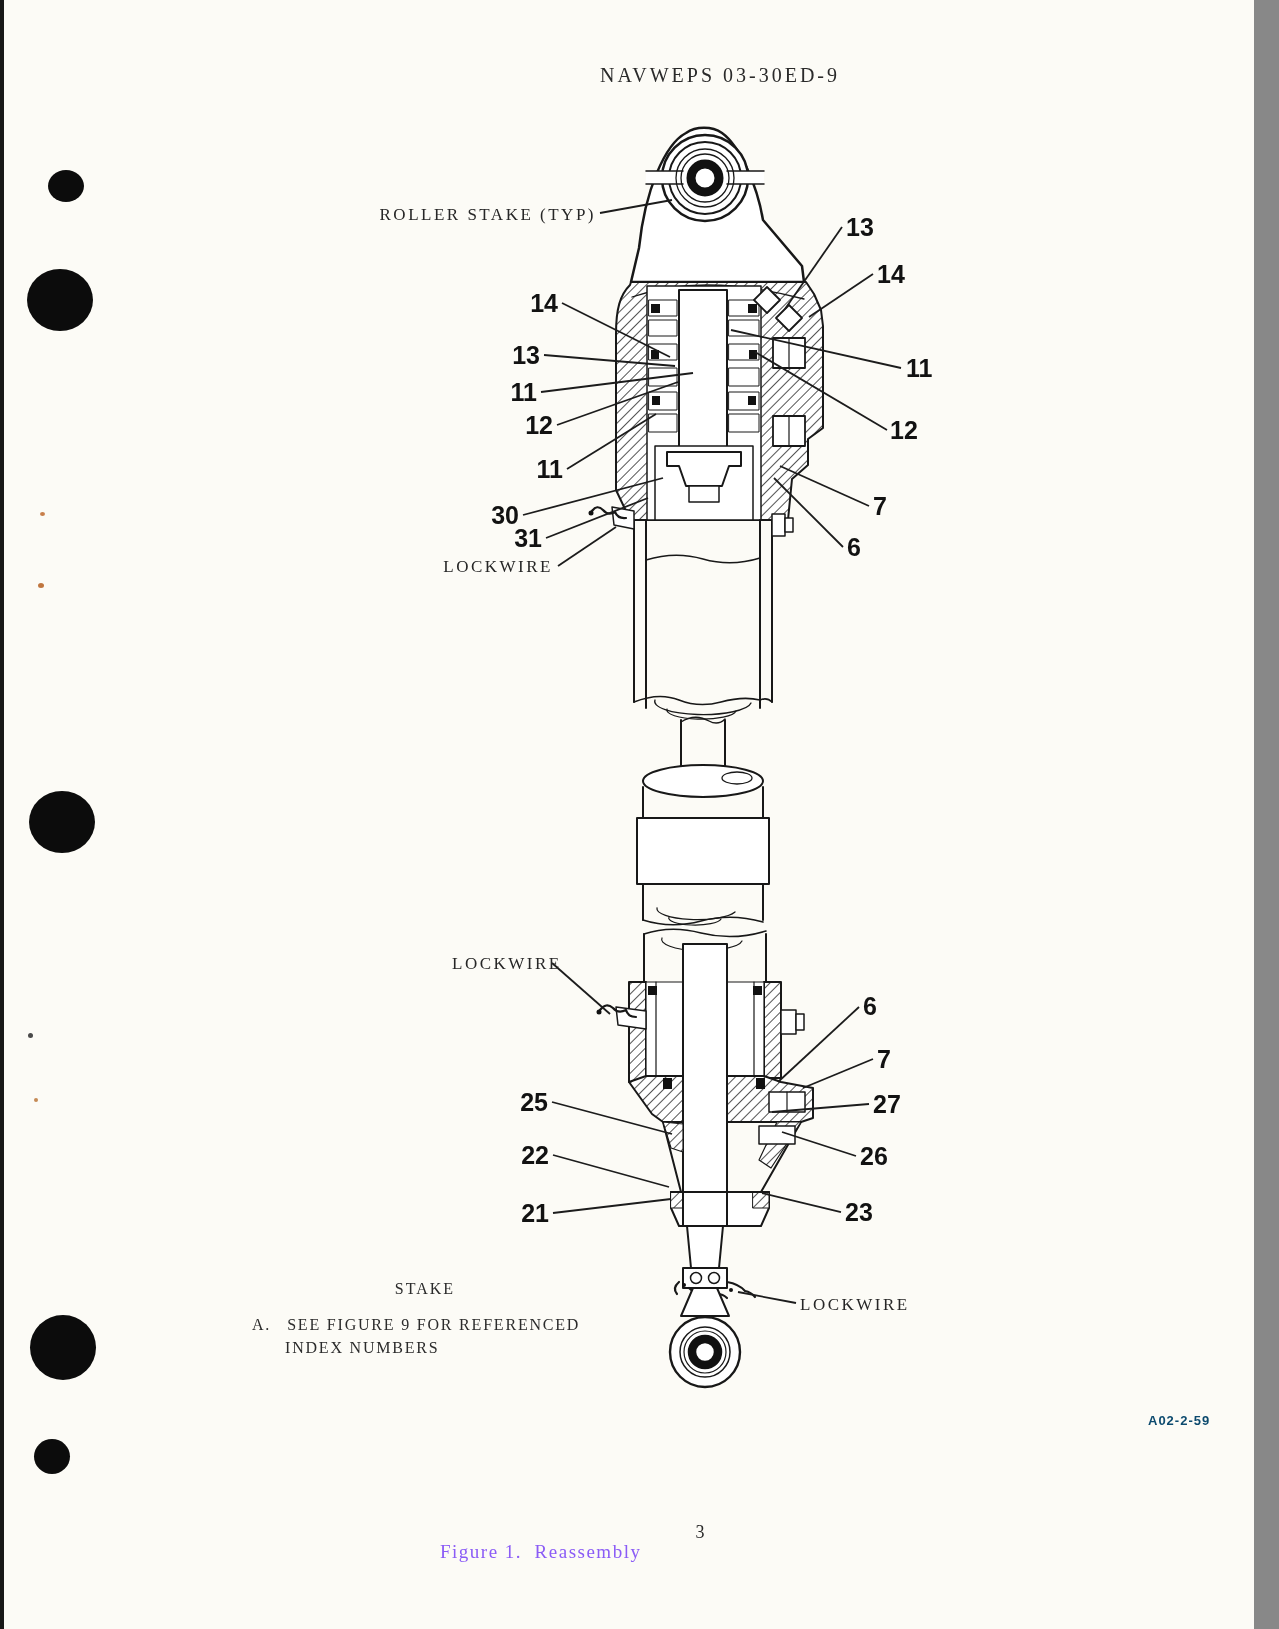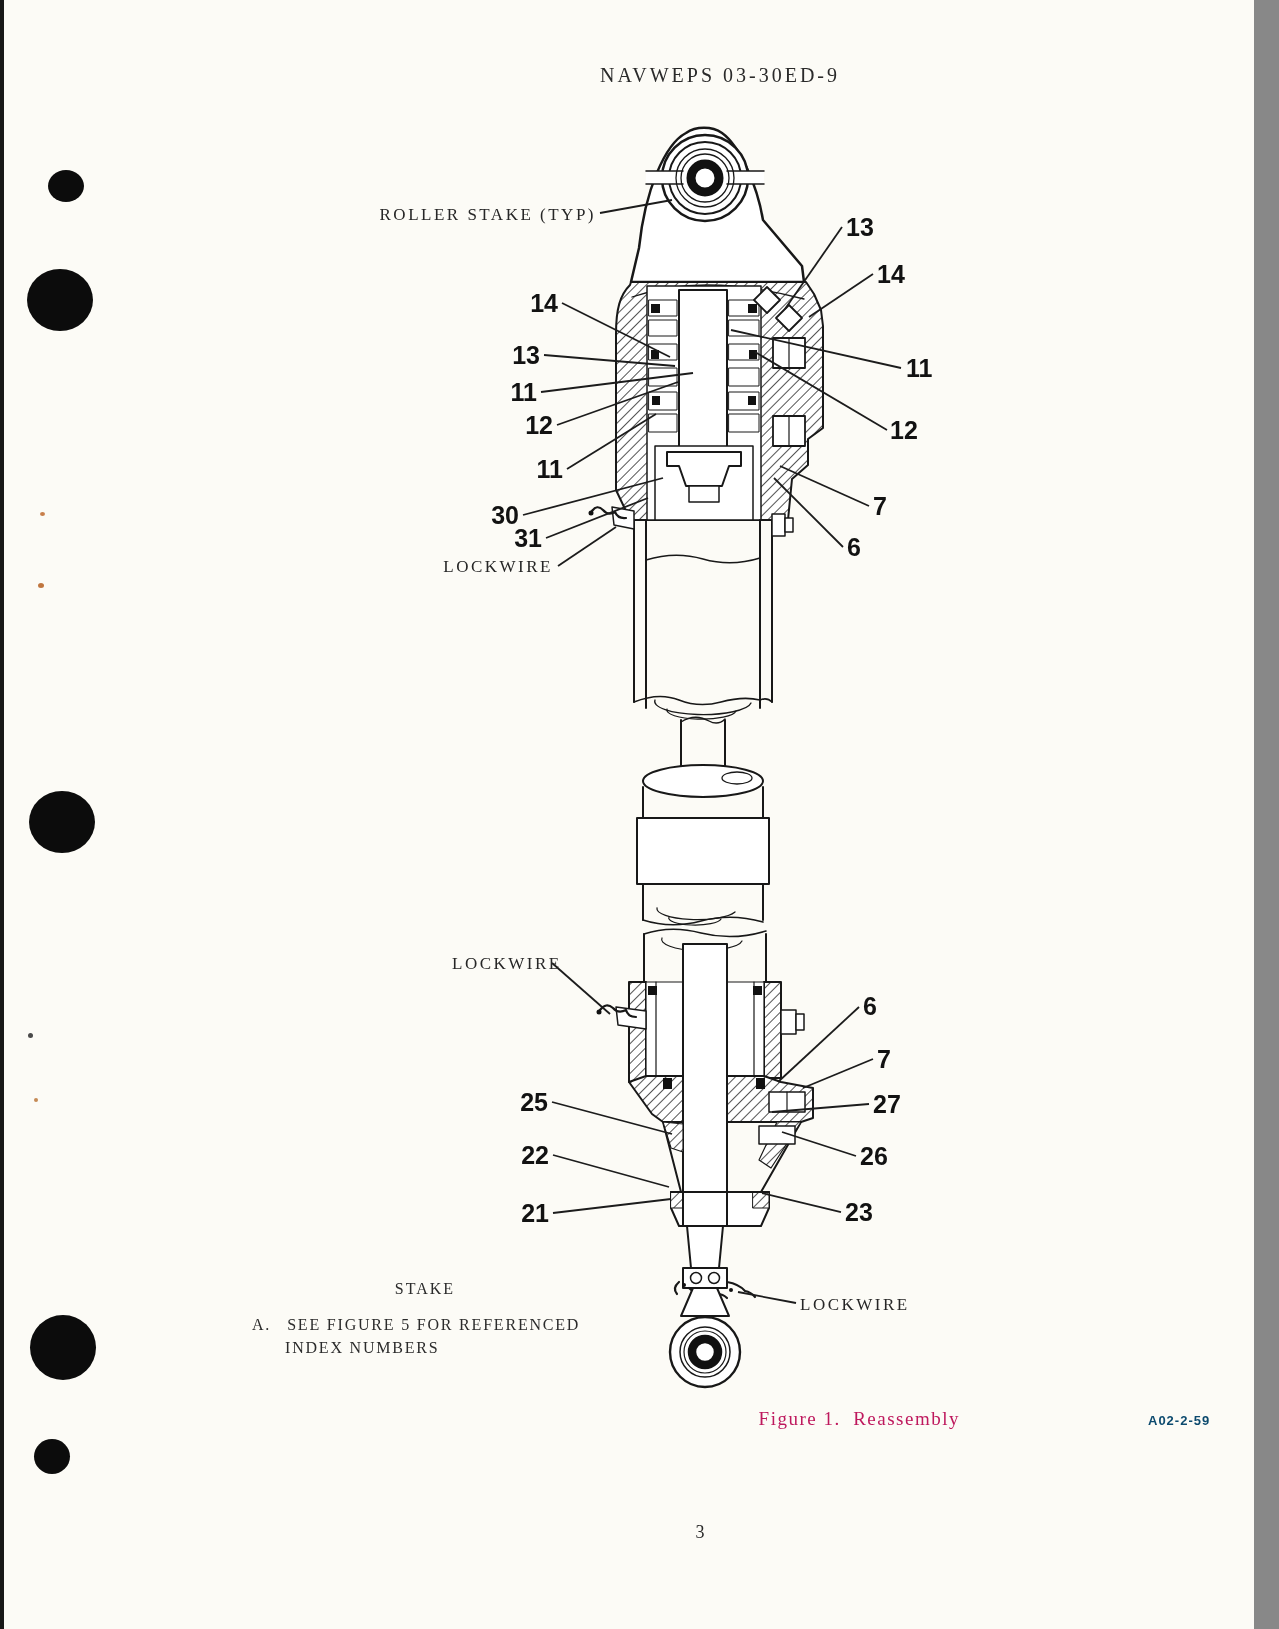--- a/index.html
+++ b/index.html
@@ -17,22 +17,22 @@
     font-size:20px; letter-spacing:3px; color:#2a2a2a; white-space:pre;
   }
   .note-title {
     position:absolute; left:340px; top:1280px; width:170px; text-align:center;
     font-size:16px; letter-spacing:2px; color:#2b2b2b;
   }
   .note-line1 { position:absolute; left:252px; top:1316px; font-size:16px; letter-spacing:1.8px; color:#2b2b2b; }
   .note-line1 .item-label { margin-right:16px; }
   .note-line2 { position:absolute; left:285px; top:1339px; font-size:16px; letter-spacing:1.8px; color:#2b2b2b;text-align:center; }
   .caption {
-    position:absolute; left:440px; top:1408px; width:520px; text-align:right;
-    font-size:19px; letter-spacing:1.5px; white-space:pre; color:#be185d;
+    position:absolute; left:440px; top:1541px; width:520px; text-align:left;
+    font-size:19px; letter-spacing:1.5px; white-space:pre; color:#8b5cf6;
   }
   .pagenum { position:absolute; left:660px; top:1522px; width:80px; text-align:center; font-size:18px; color:#2a2a2a; }
   .doccode {
     position:absolute; left:1148px; top:1413px;
     font-family:"Liberation Sans", sans-serif; font-weight:700; font-size:13px;
     letter-spacing:1px; color:#0c4a6e;
   }
   svg.fig { position:absolute; left:0; top:0; }
   .co  { font-family:"Liberation Sans", sans-serif; font-weight:700; font-size:25px; fill:#121212; }
   .lbl { font-family:"Liberation Serif", serif; font-size:17px; letter-spacing:2.5px; fill:#262626; }
@@ -257,21 +257,21 @@
     <g>
       <text class="lbl" x="596" y="220" text-anchor="end">ROLLER STAKE (TYP)</text>
       <text class="lbl" x="553" y="572" text-anchor="end">LOCKWIRE</text>
       <text class="lbl" x="452" y="969" text-anchor="start">LOCKWIRE</text>
       <text class="lbl" x="800" y="1310" text-anchor="start">LOCKWIRE</text>
     </g>
   </svg>
 
   <div class="note-title">STAKE</div>
   <div class="note-line1">
-    <span class="item-label">A.</span><span>SEE FIGURE 5 FOR REFERENCED</span>
+    <span class="item-label">A.</span><span>SEE FIGURE 9 FOR REFERENCED</span>
   </div>
   <div class="note-line2">INDEX NUMBERS</div>
 
   <div class="doccode">A02-2-59</div>
   <div class="caption">Figure 1.  Reassembly</div>
   <div class="pagenum">3</div>
 
 </div>
 
 </body></html>

